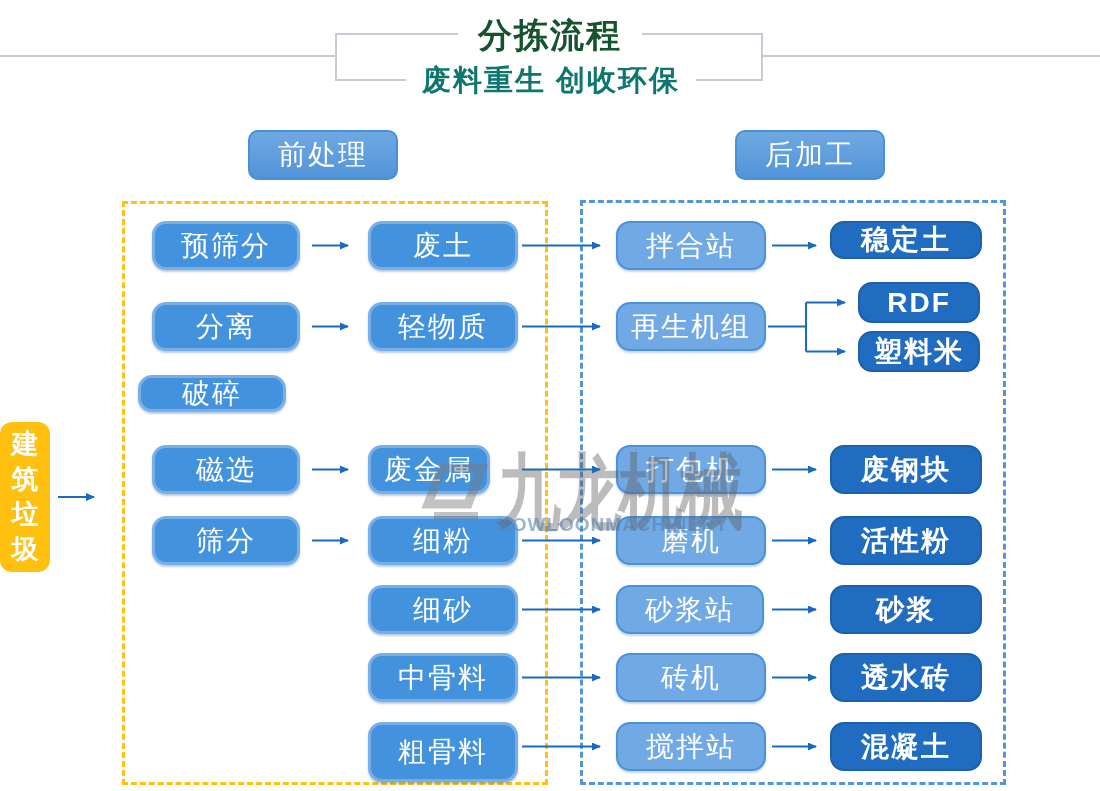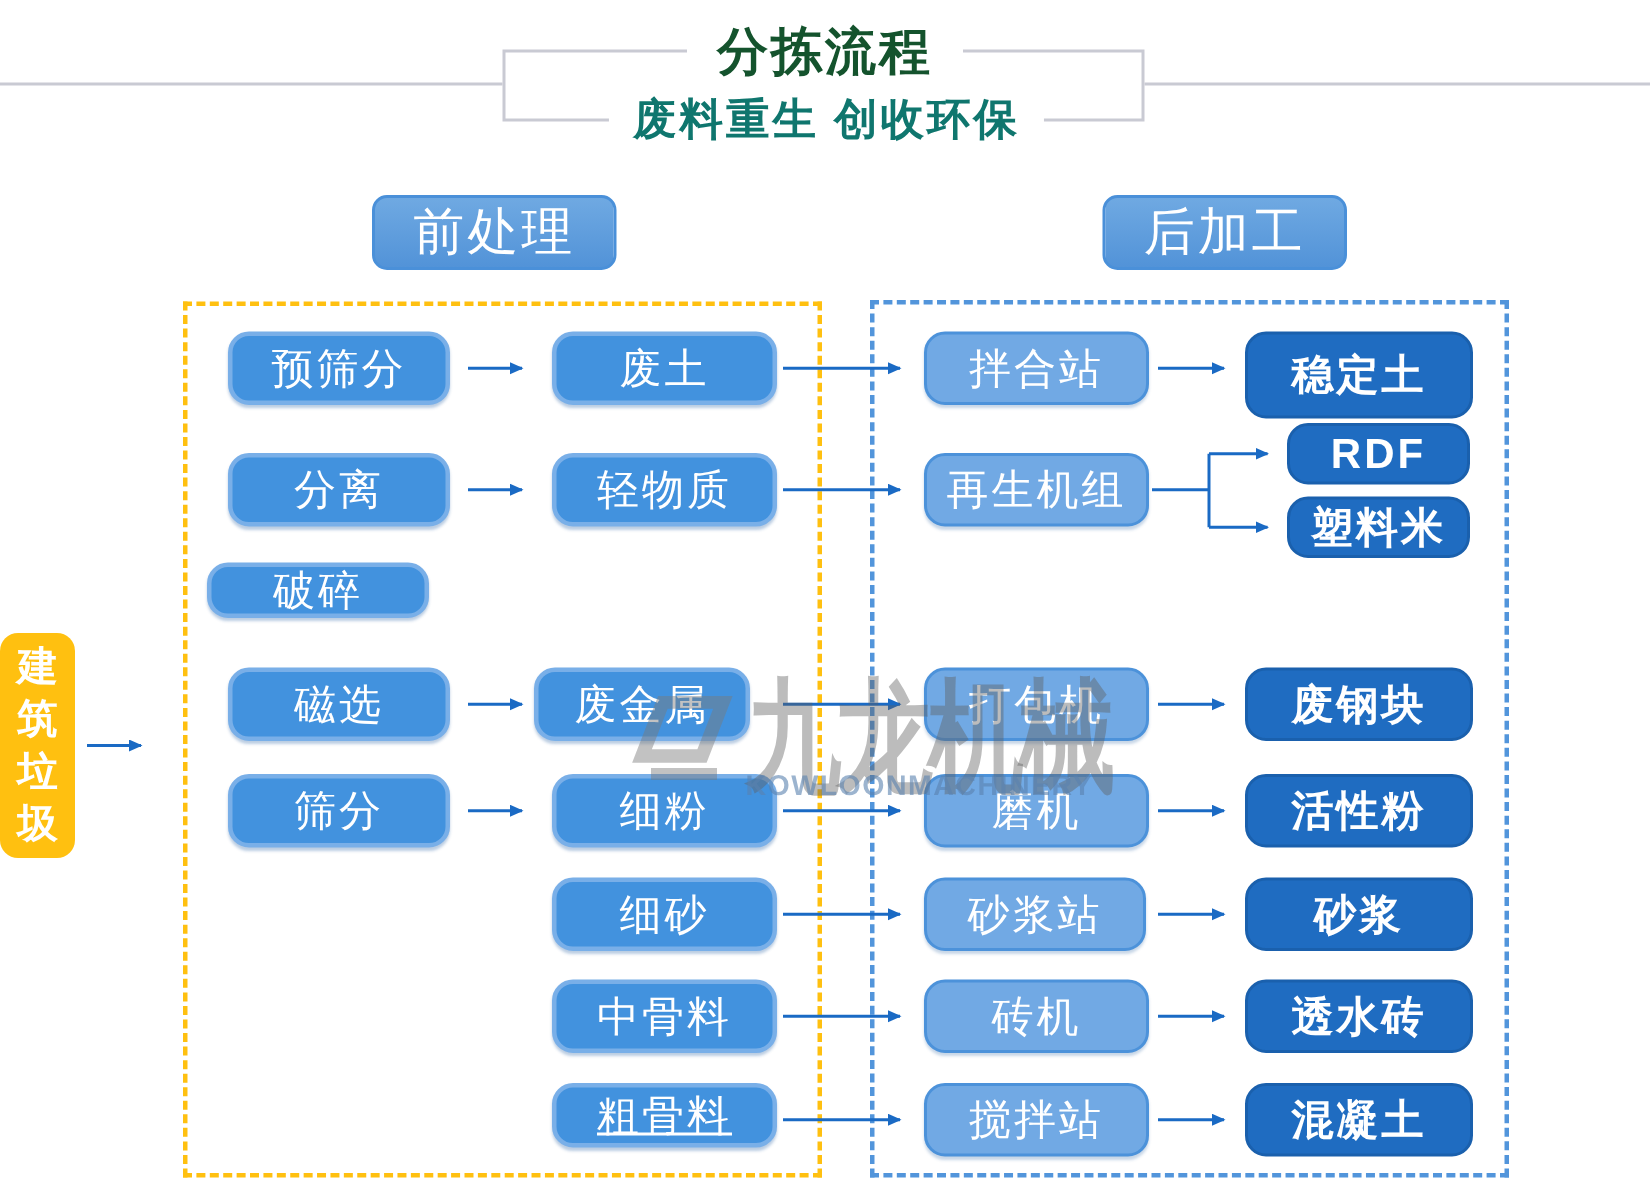--- a/index.html
+++ b/index.html
@@ -15,23 +15,23 @@
     background:#fff;padding:0 20px;font-size:34px;font-weight:bold;color:#14532d;
     letter-spacing:2px;line-height:42px;white-space:nowrap;z-index:3;
   }
   .subtitle{
     position:absolute;top:62px;left:551px;transform:translateX(-50%);
     background:#fff;padding:0 16px;font-size:29px;color:#0f766e;font-weight:bold;
     letter-spacing:2px;line-height:36px;white-space:nowrap;z-index:3;
   }
   
   .section-btn{
-    position:absolute;width:163px;height:50px;border-radius:10px;
+    position:absolute;width:150px;height:50px;border-radius:10px;
     background:linear-gradient(#6fa9e2,#5293d8);border:2px solid #4a90d9;box-sizing:border-box;
-    color:#fff;font-size:34px;display:flex;align-items:center;justify-content:center;letter-spacing:2px;
+    color:#fff;font-size:28px;display:flex;align-items:center;justify-content:center;letter-spacing:2px;
   }
   #btn-pre{left:248px;top:130px;}
   #btn-post{left:735px;top:130px;}
   
   .dash-yellow{position:absolute;left:122px;top:201px;width:426px;height:584px;border:3px dashed #ffc010;box-sizing:border-box;}
   .dash-blue{position:absolute;left:580px;top:200px;width:426px;height:585px;border:3px dashed #5295db;box-sizing:border-box;}
   
   .source-box{
     position:absolute;left:0px;top:422px;width:50px;height:150px;border-radius:12px;
     background:#ffc010;color:#fff;font-size:27px;font-weight:bold;line-height:35px;
@@ -112,33 +112,33 @@
   </svg>
 
   <div id="nodes">
       <div class="node style-ab" style="left: 152px; top: 221px; width: 148px; height: 49px; text-align: center;">预筛分</div>
       <div class="node style-ab" style="left: 152px; top: 302px; width: 148px; height: 49px;">分离</div>
       <div class="node style-ab" style="left: 138px; top: 375px; width: 148px; height: 37px;">破碎</div>
       <div class="node style-ab" style="left: 152px; top: 445px; width: 148px; height: 49px;">磁选</div>
       <div class="node style-ab" style="left: 152px; top: 516px; width: 148px; height: 49px;">筛分</div>
       <div class="node style-ab" style="left: 368px; top: 221px; width: 150px; height: 49px;">废土</div>
       <div class="node style-ab" style="left: 368px; top: 302px; width: 150px; height: 49px;">轻物质</div>
-      <div class="node style-ab" style="left: 356px; top: 445px; width: 144px; height: 49px;">废金属</div>
+      <div class="node style-ab" style="left: 368px; top: 445px; width: 122px; height: 49px;">废金属</div>
       <div class="node style-ab" style="left: 368px; top: 516px; width: 150px; height: 49px;">细粉</div>
       <div class="node style-ab" style="left: 368px; top: 585px; width: 150px; height: 49px;">细砂</div>
       <div class="node style-ab" style="left: 368px; top: 653px; width: 150px; height: 49px;">中骨料</div>
-      <div class="node style-ab" style="left: 368px; top: 722px; width: 150px; height: 43px; text-decoration: underline;">粗骨料</div>
+      <div class="node style-ab" style="left: 368px; top: 722px; width: 150px; height: 60px;">粗骨料</div>
       <div class="node style-c" style="left: 616px; top: 221px; width: 150px; height: 49px;">拌合站</div>
       <div class="node style-c" style="left: 616px; top: 302px; width: 150px; height: 49px;">再生机组</div>
       <div class="node style-c" style="left: 616px; top: 445px; width: 150px; height: 49px;">打包机</div>
       <div class="node style-c" style="left: 616px; top: 516px; width: 150px; height: 49px;">磨机</div>
       <div class="node style-c" style="left: 616px; top: 585px; width: 148px; height: 49px;">砂浆站</div>
       <div class="node style-c" style="left: 616px; top: 653px; width: 150px; height: 49px;">砖机</div>
       <div class="node style-c" style="left: 616px; top: 722px; width: 150px; height: 49px;">搅拌站</div>
-      <div class="node style-d" style="left: 830px; top: 221px; width: 152px; height: 58px;">稳定土</div>
+      <div class="node style-d" style="left: 830px; top: 221px; width: 152px; height: 38px;">稳定土</div>
       <div class="node style-d" style="left: 858px; top: 282px; width: 122px; height: 41px;">RDF</div>
       <div class="node style-d" style="left: 858px; top: 331px; width: 122px; height: 41px;">塑料米</div>
       <div class="node style-d" style="left: 830px; top: 445px; width: 152px; height: 49px;">废钢块</div>
       <div class="node style-d" style="left: 830px; top: 516px; width: 152px; height: 49px;">活性粉</div>
       <div class="node style-d" style="left: 830px; top: 585px; width: 152px; height: 49px;">砂浆</div>
       <div class="node style-d" style="left: 830px; top: 653px; width: 152px; height: 49px;">透水砖</div>
       <div class="node style-d" style="left: 830px; top: 722px; width: 152px; height: 49px;">混凝土</div>
     </div>
 
   <svg class="wm-logo" width="70" height="62" viewBox="0 0 70 62">

